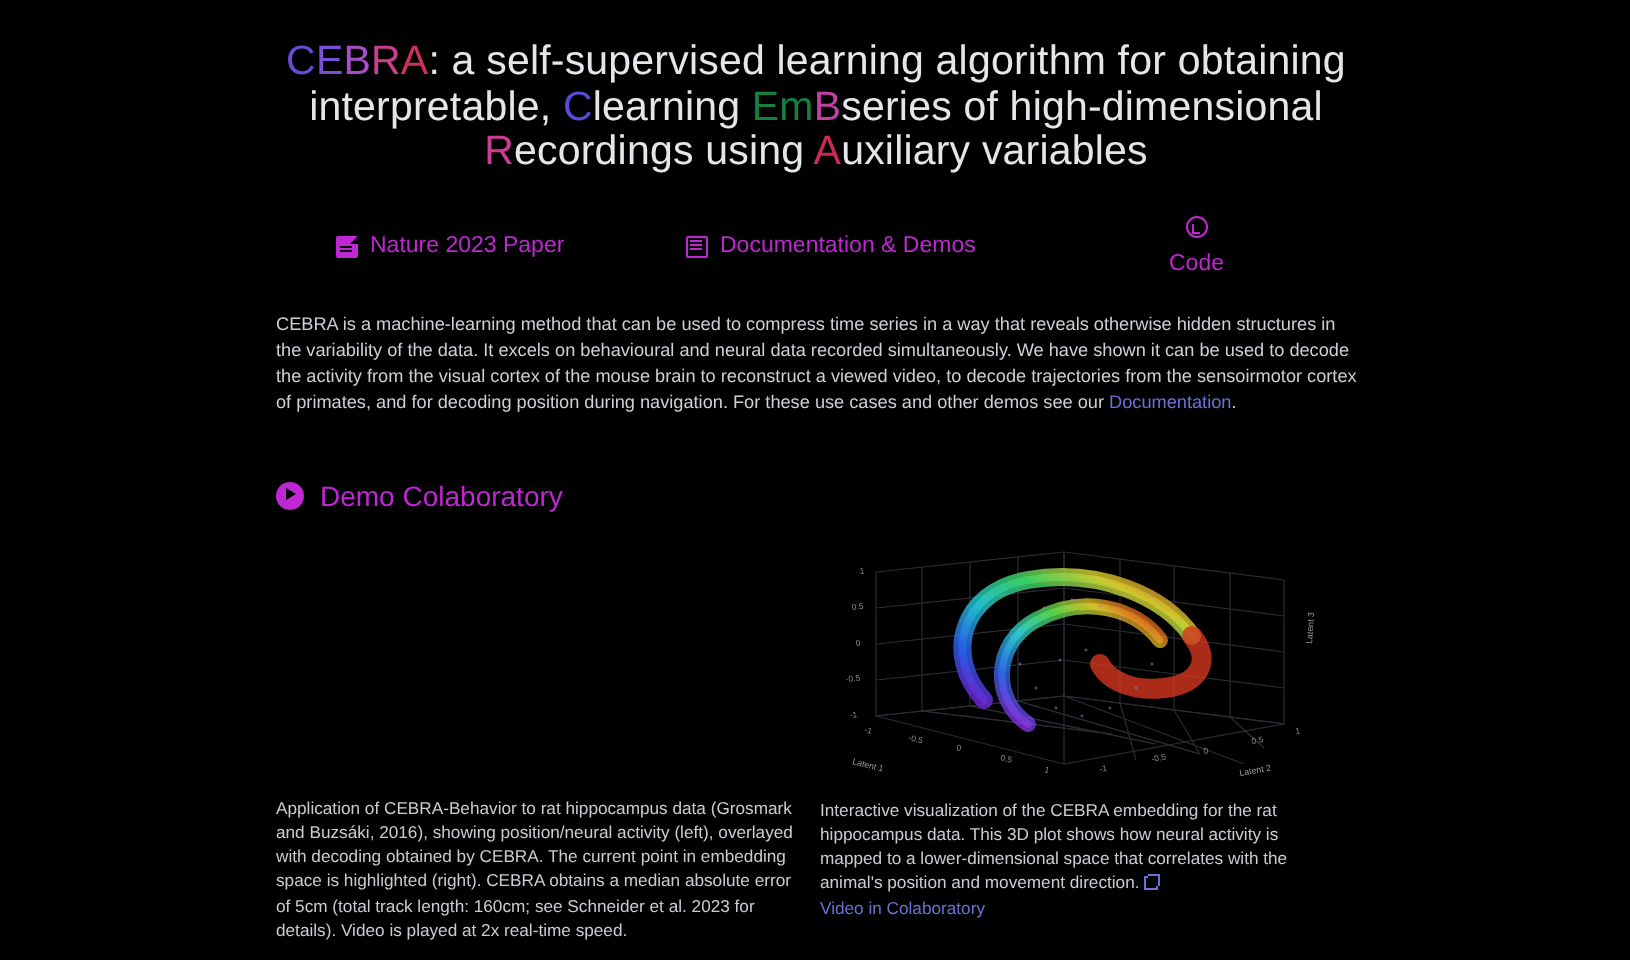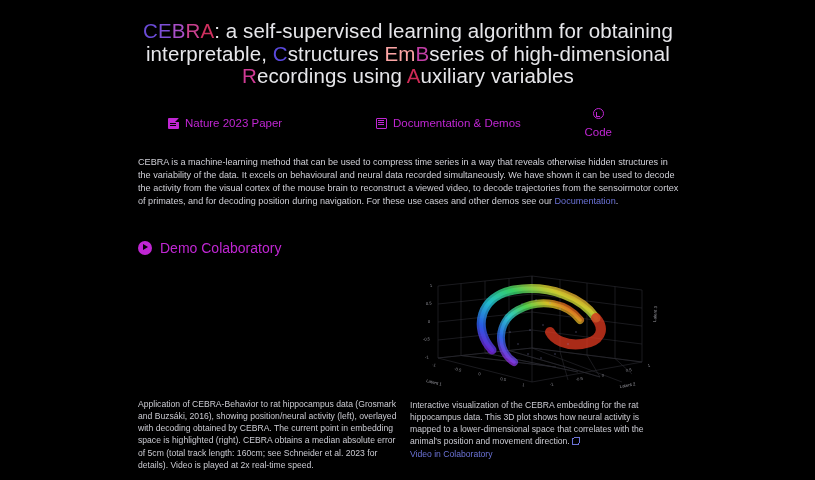--- a/index.html
+++ b/index.html
@@ -37,21 +37,21 @@
     font-weight: 400;
     color: #e6e6ea;
     letter-spacing: 0.1px;
   }
   .t-c { color: #6a4bd6; }
   .t-e { color: #7d4fd6; }
   .t-b { color: #a84fc8; }
   .t-r { color: #c9408f; }
   .t-a { color: #cf2f5e; }
   .t-cons { color: #5a49dd; }
-  .t-em { color: #fca5a5; }
+  .t-em { color: #15803d; }
   .t-emb { color: #c23fa6; }
   .t-rec { color: #cf3a95; }
   .t-aux { color: #cf2a56; }
 
   
   .links {
     display: flex;
     align-items: center;
     margin-top: 20px;
     padding-left: 32px;
@@ -61,21 +61,21 @@
     display: inline-flex;
     align-items: center;
     gap: 6px;
     color: #c026d3;
     font-size: 11.5px;
     line-height: 14px;
     text-decoration: none;
     cursor: pointer;
   }
   .link-nature { width: 175px; }
-  .link-docs { flex: 1 1 auto; margin-left: 33px; }
+  .link-docs { flex: 1 1 auto; }
   .link-code { margin-left: auto; padding-right: 48px; flex-direction: column; }
   .lic { display: inline-block; width: 11px; height: 11px; position: relative; flex: 0 0 auto; }
 
   
   .ic-file { background: #c026d3; border-radius: 1px; }
   .ic-file::after {
     content: "";
     position: absolute; right: 0; top: 0;
     border-width: 0 0 4px 4px;
     border-style: solid;
@@ -207,21 +207,21 @@
   .plot-wrap svg { display: block; }
 </style>
 </head>
 <body>
 
 <div class="page">
   <div class="content">
 
     <h1 class="title">
       <span class="t-c">C</span><span class="t-e">E</span><span class="t-b">B</span><span class="t-r">R</span><span class="t-a">A</span><span>: a self-supervised learning algorithm for obtaining</span>
-      <span>interpretable, </span><span class="t-cons">C</span><span>structures </span><span class="t-em">Em</span><span class="t-emb">B</span><span>series of high-dimensional</span>
+      <span>interpretable, </span><span class="t-cons">C</span><span>learning </span><span class="t-em">Em</span><span class="t-emb">B</span><span>series of high-dimensional</span>
       <span class="t-rec">R</span><span>ecordings using </span><span class="t-aux">A</span><span>uxiliary variables</span>
     </h1>
 
     <div class="links">
       <a class="link link-nature">
         <span class="lic ic-file"></span>
         <span>Nature 2023 Paper</span>
       </a>
       <a class="link link-docs">
         <span class="lic ic-book"></span>

